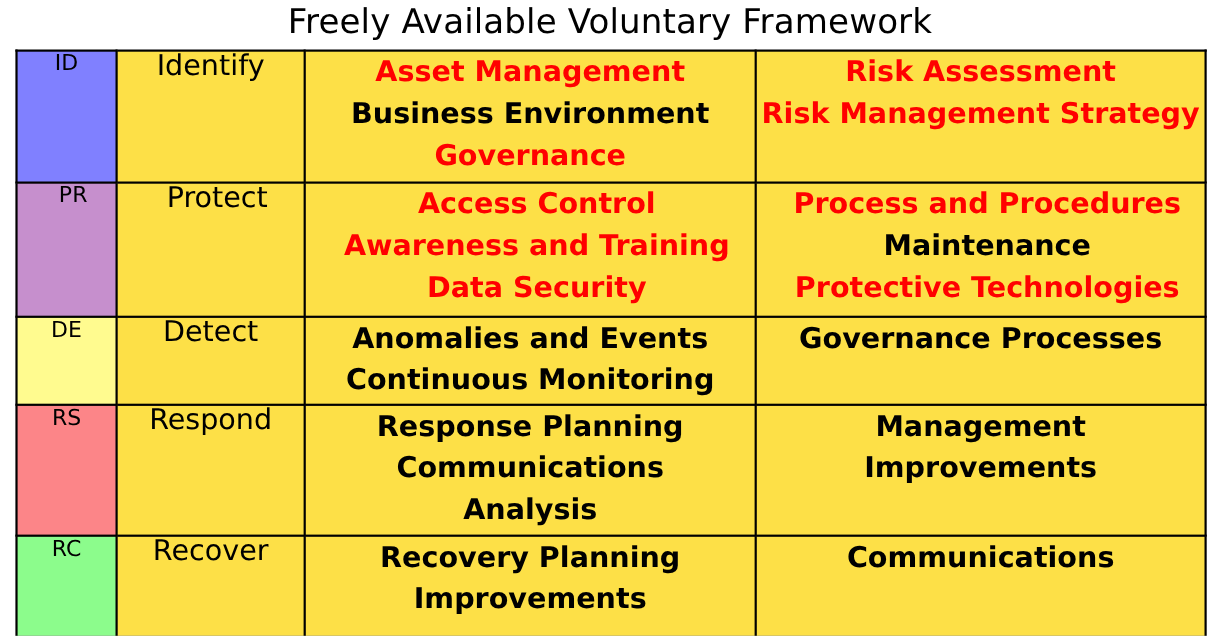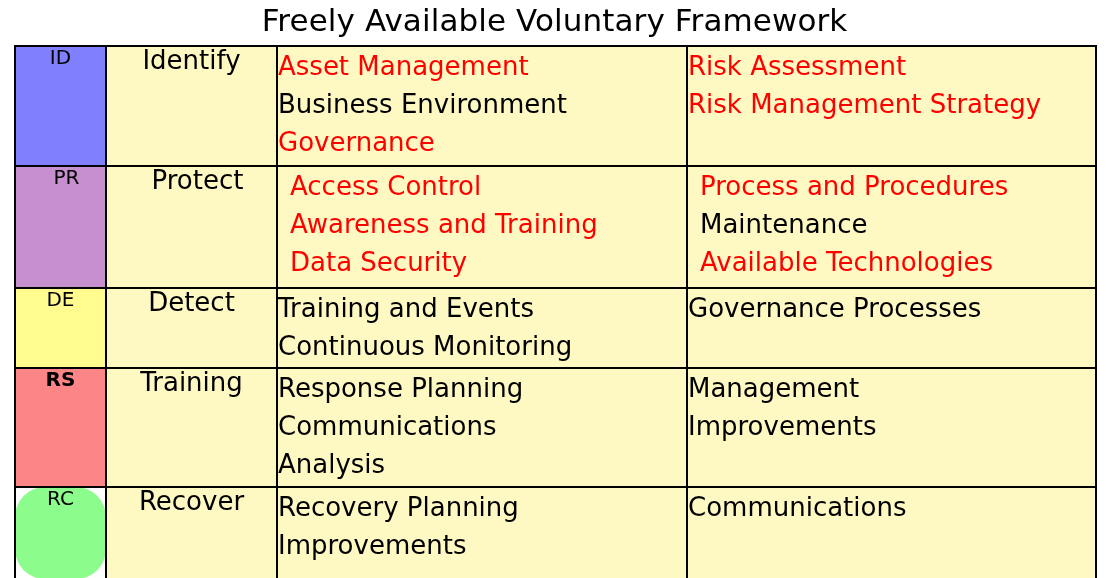--- a/index.html
+++ b/index.html
@@ -42,21 +42,21 @@
     left: 14px;
     top: 45px;
     width: 1081px;
     border-collapse: collapse;
     table-layout: fixed;
   }
   .framework-table td {
     border: 2px solid #000000;
     padding: 0;
     vertical-align: top;
-    background: #fef9c3;
+    background: #fde047;
   }
 
   .col-code   { width: 91px; }
   .col-func   { width: 171px; }
   .col-cat-a  { width: 410px; }
   .col-cat-b  { width: 409px; }
 
   .cell-code {
     text-align: center;
     font-size: 20px;
@@ -65,39 +65,41 @@
     padding-bottom: 4px;
   }
   .cell-func {
     text-align: center;
     font-size: 26px;
     line-height: 1;
     padding-top: 10px;
     padding-bottom: 4px;
   }
   .cell-cats {
+    text-align: center;
     font-size: 26px;
     line-height: 38px;
     padding-top: 7px;
     padding-bottom: 7px;
+    font-weight: bold;
   }
   .cat-line {
     display: block;
     white-space: nowrap;
   }
   .cat-line.red { color: #ff0000; }
   .cat-line.black { color: #000000; }
   .cat-line.blank { color: transparent; }
 
   
   .swatch-ID { background: #8080ff !important; }
   .swatch-PR { background: #c68fcd !important; }
   .swatch-DE { background: #fffb8f !important; }
-  .swatch-RS { background: #fc8588 !important; font-weight: bold; }
-  .swatch-RC { background: #8cfc8c !important; border-radius: 30px; }
+  .swatch-RS { background: #fc8588 !important; }
+  .swatch-RC { background: #8cfc8c !important; }
 
   
   .row-h-118 td { height: 118px; }
   .row-h-120 td { height: 120px; padding-left: 12px; }
   .row-h-78  td { height: 78px; }
   .row-h-117 td { height: 117px; }
   .row-h-90  td { height: 90px; }
 </style>
 </head>
 <body>
@@ -142,47 +144,47 @@
           <span>Protect</span>
         </td>
         <td class="cell-cats">
           <span class="cat-line red">Access Control</span>
           <span class="cat-line red">Awareness and Training</span>
           <span class="cat-line red">Data Security</span>
         </td>
         <td class="cell-cats">
           <span class="cat-line red">Process and Procedures</span>
           <span class="cat-line black">Maintenance</span>
-          <span class="cat-line red">Available Technologies</span>
+          <span class="cat-line red">Protective Technologies</span>
         </td>
       </tr>
 
       <tr class="row-h-78">
         <td class="cell-code swatch-DE">
           <span>DE</span>
         </td>
         <td class="cell-func">
           <span>Detect</span>
         </td>
         <td class="cell-cats">
-          <span class="cat-line black">Training and Events</span>
+          <span class="cat-line black">Anomalies and Events</span>
           <span class="cat-line black">Continuous Monitoring</span>
         </td>
         <td class="cell-cats">
           <span class="cat-line black">Governance Processes</span>
           <span class="cat-line blank">&nbsp;</span>
         </td>
       </tr>
 
       <tr class="row-h-117">
         <td class="cell-code swatch-RS">
           <span>RS</span>
         </td>
         <td class="cell-func">
-          <span>Training</span>
+          <span>Respond</span>
         </td>
         <td class="cell-cats">
           <span class="cat-line black">Response Planning</span>
           <span class="cat-line black">Communications</span>
           <span class="cat-line black">Analysis</span>
         </td>
         <td class="cell-cats">
           <span class="cat-line black">Management</span>
           <span class="cat-line black">Improvements</span>
           <span class="cat-line blank">&nbsp;</span>

